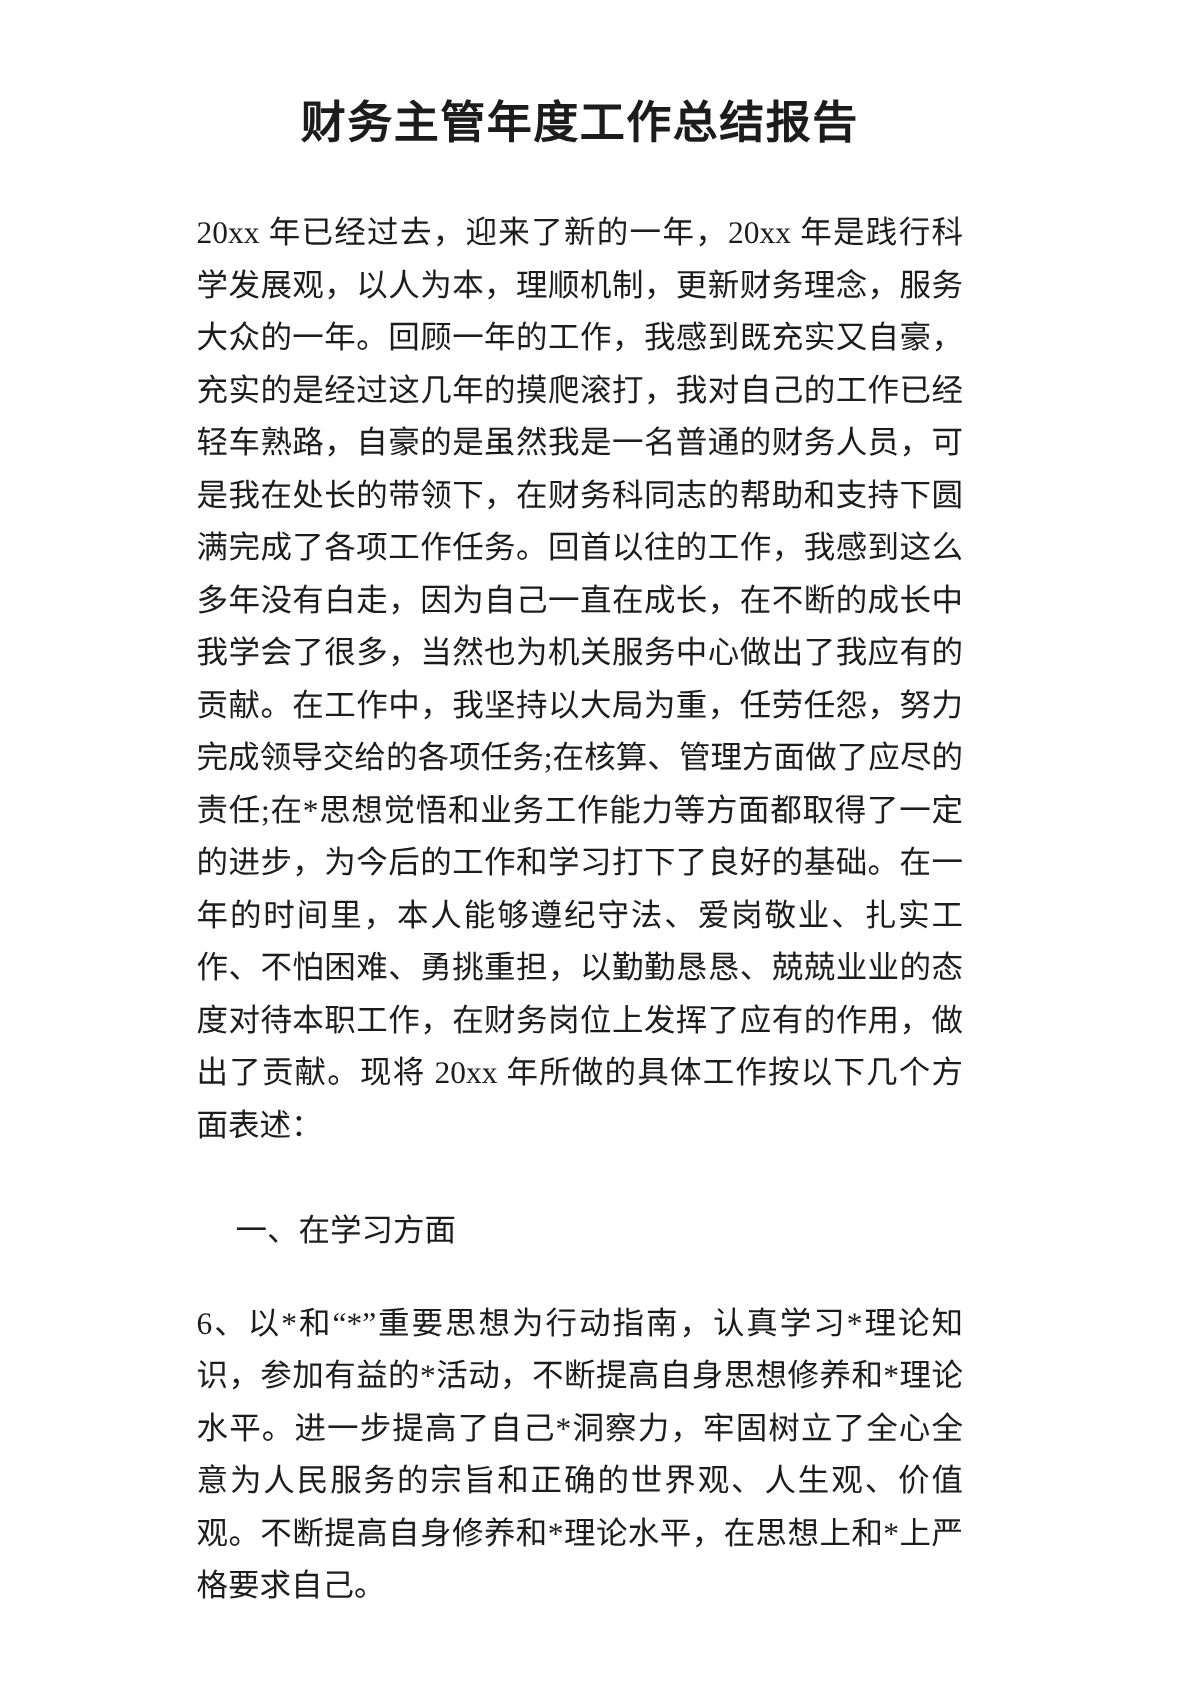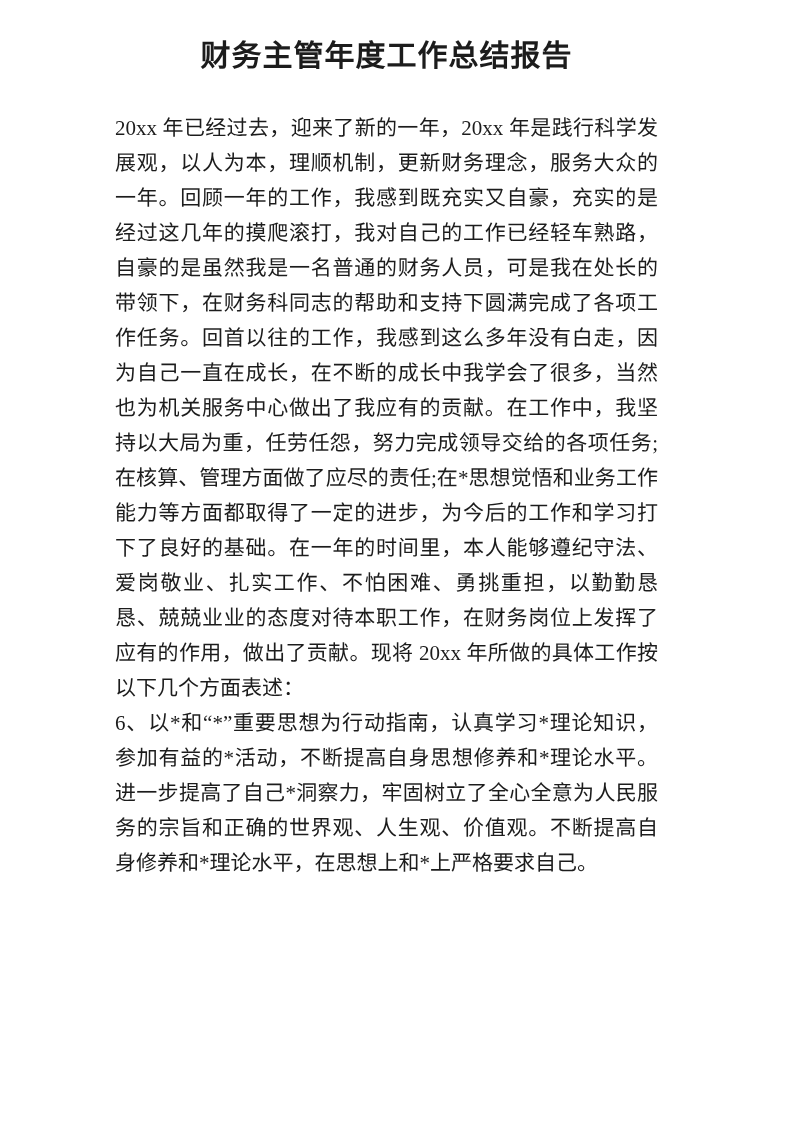--- a/index.html
+++ b/index.html
@@ -12,32 +12,32 @@
     height: 1122px;
     overflow: hidden;
     font-family: "Liberation Serif", "DejaVu Serif", serif;
     color: #1c1c1c;
   }
   .page {
     box-sizing: border-box;
     width: 774px;
     height: 1122px;
     background: #ffffff;
-    padding: 39px 116px 0 115px;
+    padding: 66px 116px 0 115px;
   }
   .doc-title {
     margin: 0 0 38px 0;
     text-align: center;
     font-size: 30px;
     line-height: 34px;
     font-weight: bold;
     letter-spacing: 1px;
   }
   .doc-paragraph {
-    margin: 0;
+    margin: 16px;
     font-size: 21px;
     line-height: 35px;
     text-align: justify;
     text-justify: inter-ideograph;
     word-break: break-all;
   }
   .section-heading {
     margin: 35px 0 27px 0;
     font-size: 21px;
     line-height: 35px;
@@ -47,15 +47,16 @@
   }
 </style>
 </head>
 <body>
 
 <div class="page">
   <h1 class="doc-title">财务主管年度工作总结报告</h1>
 
   <p class="doc-paragraph">20xx 年已经过去，迎来了新的一年，20xx 年是践行科学发展观，以人为本，理顺机制，更新财务理念，服务大众的一年。回顾一年的工作，我感到既充实又自豪，充实的是经过这几年的摸爬滚打，我对自己的工作已经轻车熟路，自豪的是虽然我是一名普通的财务人员，可是我在处长的带领下，在财务科同志的帮助和支持下圆满完成了各项工作任务。回首以往的工作，我感到这么多年没有白走，因为自己一直在成长，在不断的成长中我学会了很多，当然也为机关服务中心做出了我应有的贡献。在工作中，我坚持以大局为重，任劳任怨，努力完成领导交给的各项任务;在核算、管理方面做了应尽的责任;在*思想觉悟和业务工作能力等方面都取得了一定的进步，为今后的工作和学习打下了良好的基础。在一年的时间里，本人能够遵纪守法、爱岗敬业、扎实工作、不怕困难、勇挑重担，以勤勤恳恳、兢兢业业的态度对待本职工作，在财务岗位上发挥了应有的作用，做出了贡献。现将 20xx 年所做的具体工作按以下几个方面表述：</p>
 
+  <h2 class="section-heading">一、在学习方面</h2>
 
   <p class="doc-paragraph">6、以*和“*”重要思想为行动指南，认真学习*理论知识，参加有益的*活动，不断提高自身思想修养和*理论水平。进一步提高了自己*洞察力，牢固树立了全心全意为人民服务的宗旨和正确的世界观、人生观、价值观。不断提高自身修养和*理论水平，在思想上和*上严格要求自己。</p>
 </div>
 
 </body></html>

